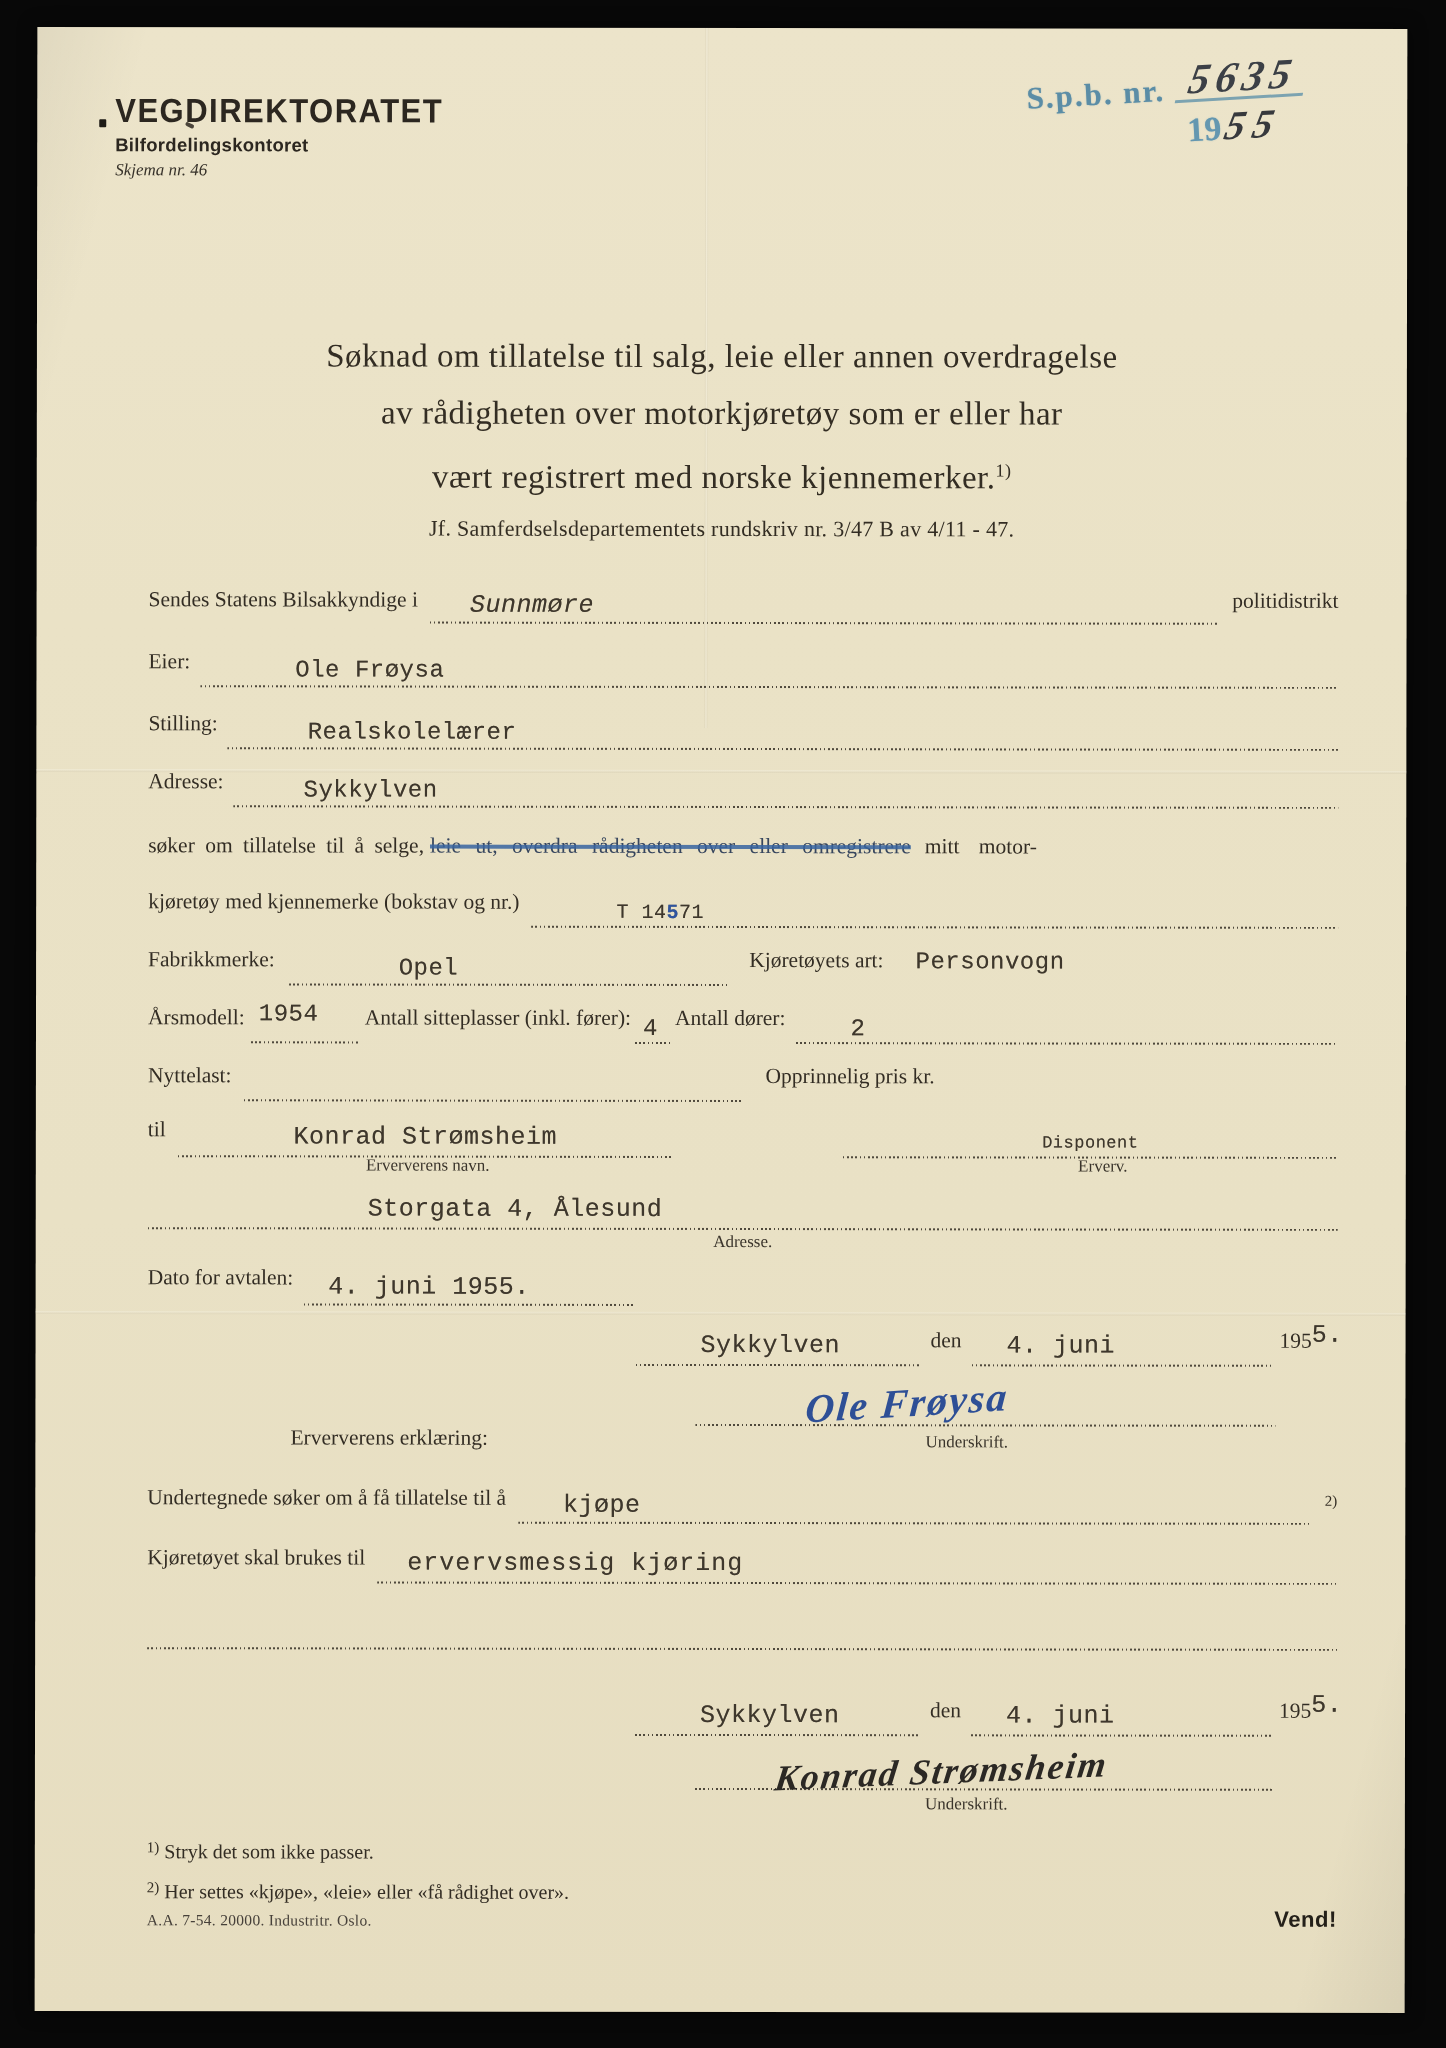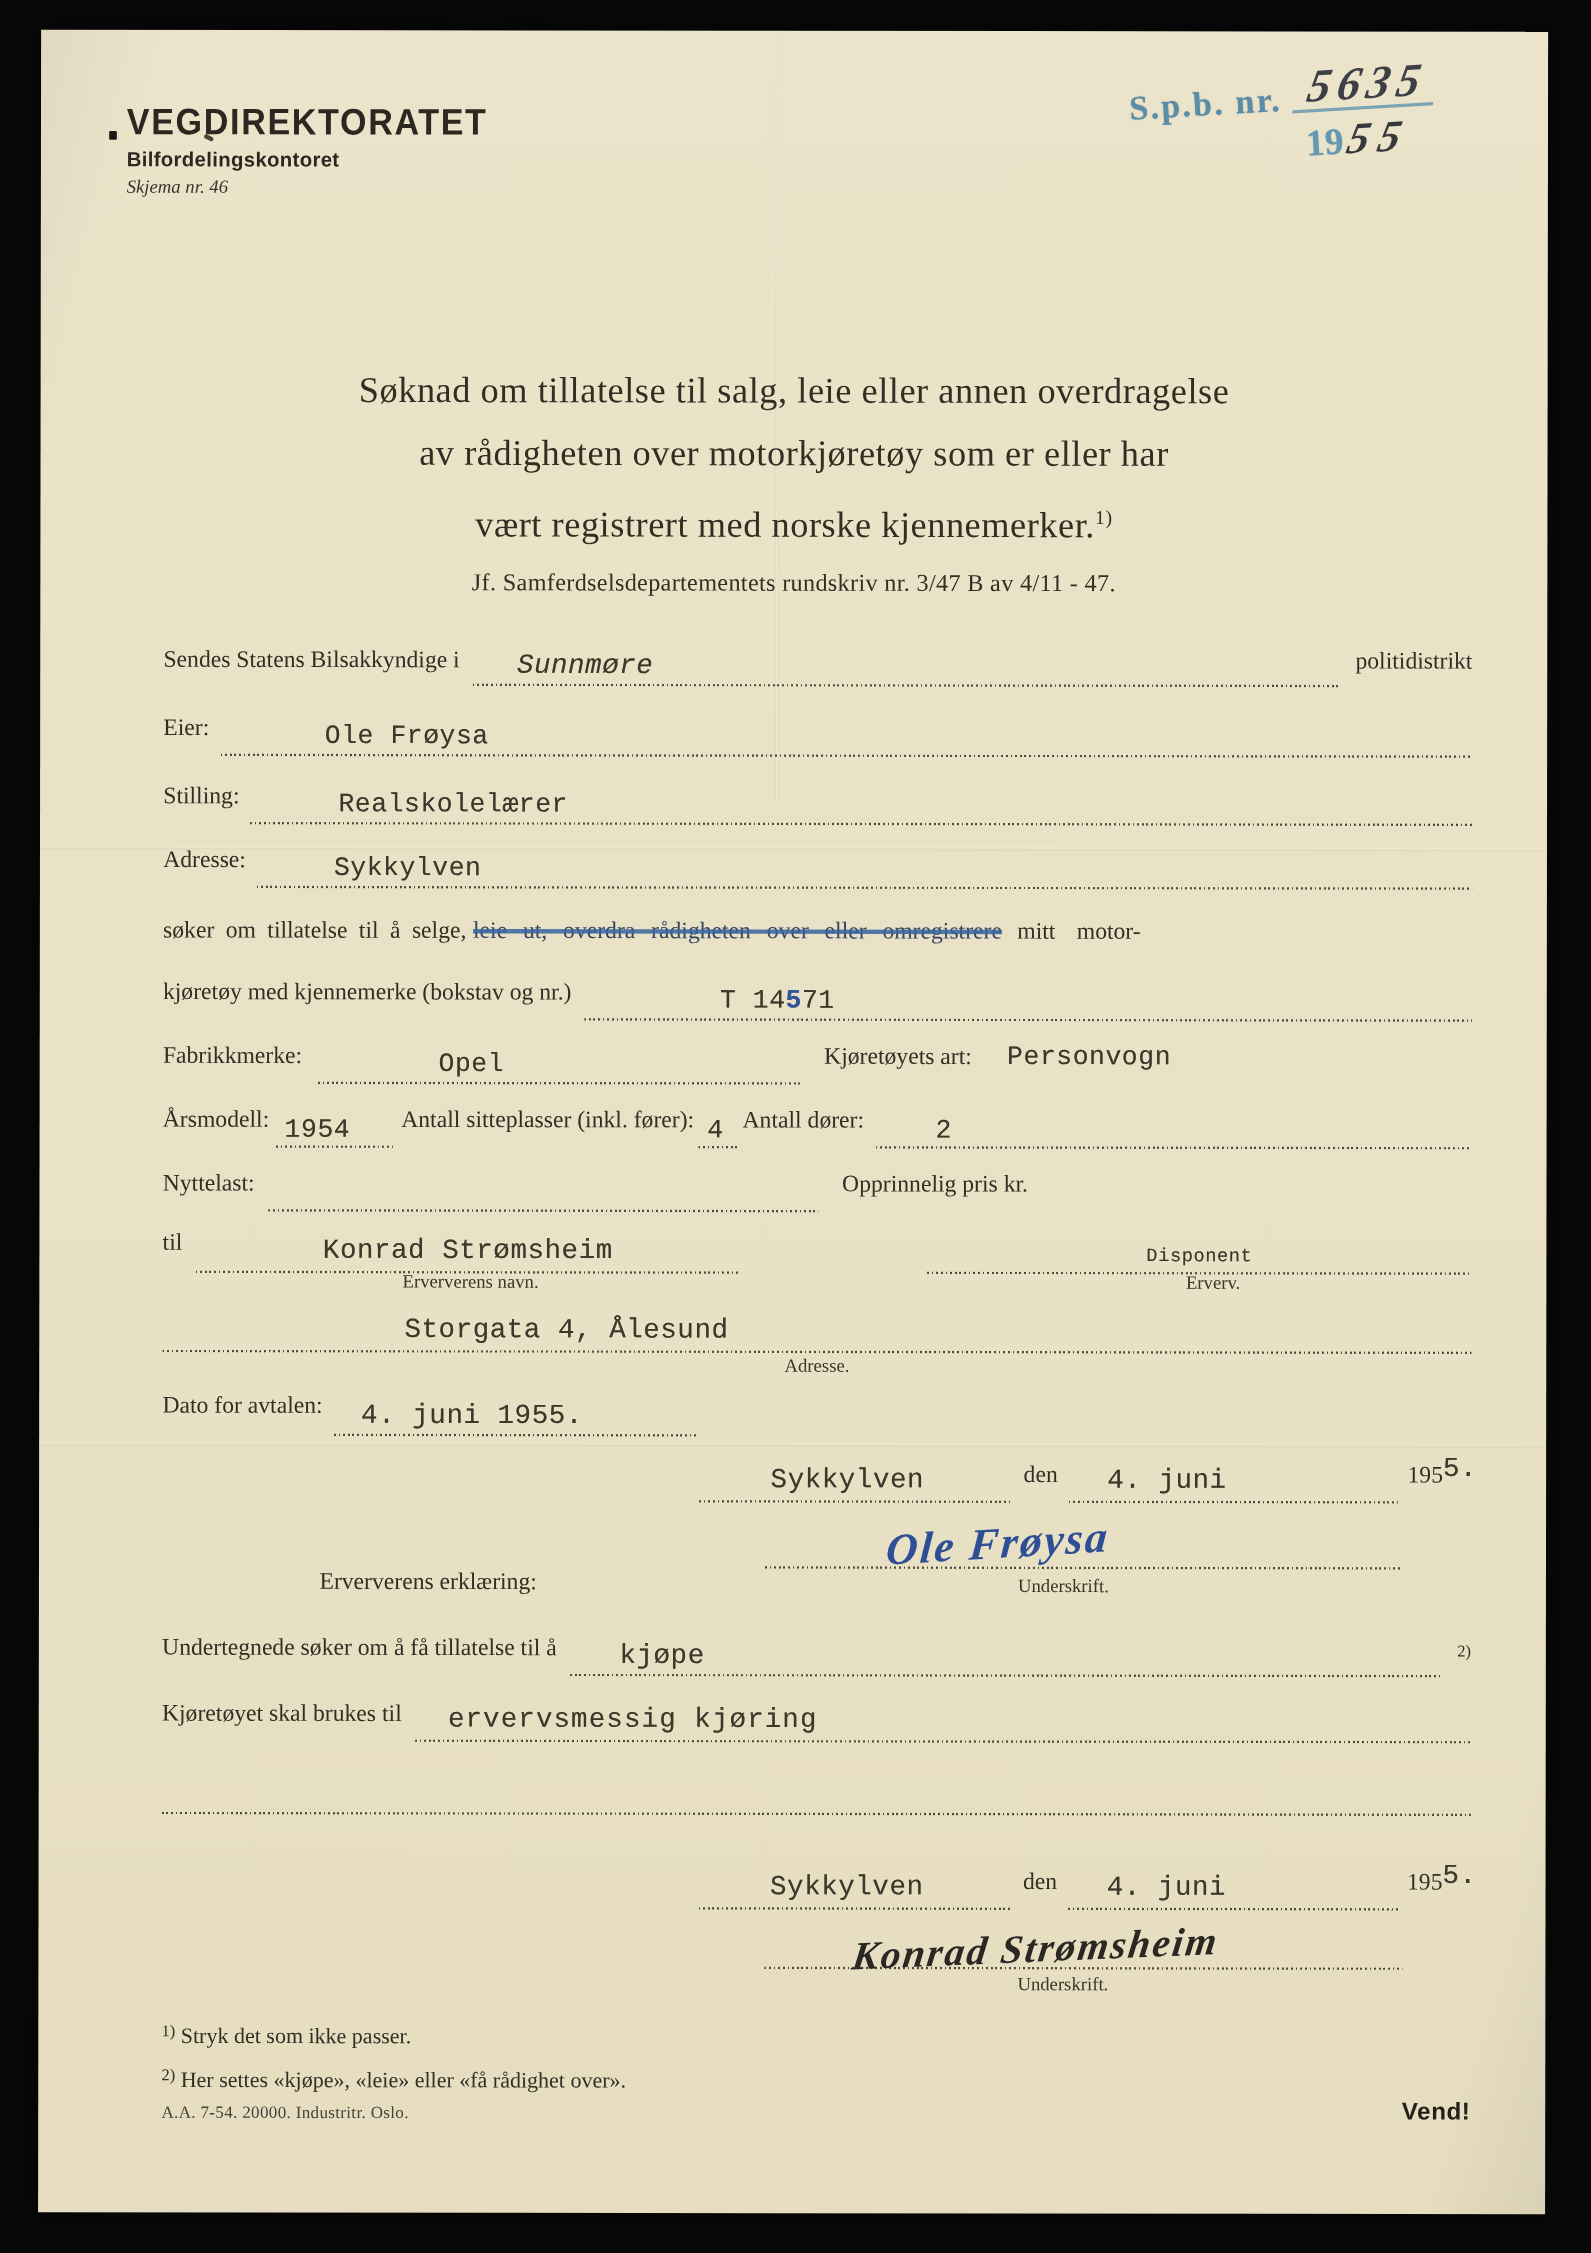--- a/index.html
+++ b/index.html
@@ -160,40 +160,40 @@
     <span class="lbl">søker om tillatelse til å selge,</span>
     <span class="gap" style="width:6px;"></span>
     <span class="struck" style="word-spacing:9px;">leie ut, overdra rådigheten over eller omregistrere</span>
     <span class="gap" style="width:14px;"></span>
     <span class="lbl" style="word-spacing:14px;">mitt motor-</span>
   </div>
 
   <div class="abs row" style="top:862px;height:38px;">
     <span class="lbl">kjøretøy med kjennemerke (bokstav og nr.)</span>
     <span class="fill" style="margin-left:12px;">
-      <span class="typed" style="left:85px;font-size:24px;margin-left:38px;"><span>T 14</span><span class="blue-typed">5</span><span>71</span></span>
+      <span class="typed" style="left:85px;font-size:20px;"><span>T 14</span><span class="blue-typed">5</span><span>71</span></span>
     </span>
   </div>
 
   <div class="abs row" style="top:920px;height:38px;">
     <span class="lbl">Fabrikkmerke:</span>
     <span class="fill" style="margin-left:14px;max-width:520px;">
         <span class="typed" style="left:110px;font-size:24px;">Opel</span>
       </span>
     <span class="gap" style="width:20px;"></span>
     <span class="lbl">Kjøretøyets art:</span>
     <span class="fill" style="margin-left:14px;margin-top:41px;">
         <span class="typed" style="left:18px;bottom:14px;font-size:24px;">Personvogn</span>
       </span>
   </div>
 
   <div class="abs row" style="top:978px;height:38px;">
     <span class="lbl">Årsmodell:</span>
     <span class="fill short" style="width:108px;margin:0 6px;">
-        <span class="typed" style="left:8px;bottom:2px;font-size:24px;">1954</span>
+        <span class="typed" style="left:8px;bottom:16px;font-size:24px;">1954</span>
       </span>
     <span class="lbl">Antall sitteplasser (inkl. fører):</span>
     <span class="fill short" style="width:36px;margin:0 4px;">
         <span class="typed" style="left:8px;bottom:2px;font-size:24px;">4</span>
       </span>
     <span class="lbl">Antall dører:</span>
     <span class="fill" style="margin-left:10px;">
         <span class="typed" style="left:55px;bottom:2px;font-size:24px;">2</span>
       </span>
   </div>

